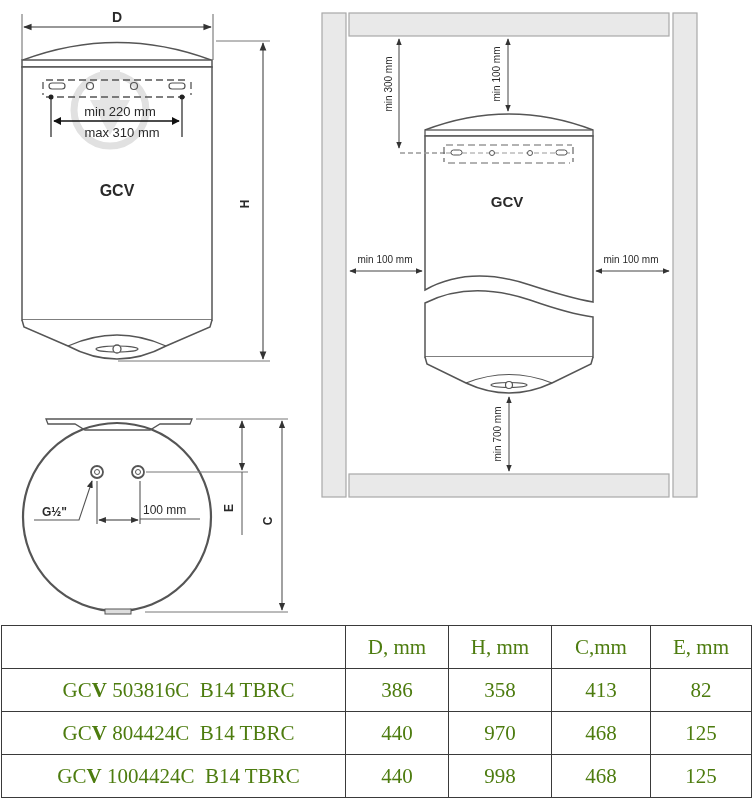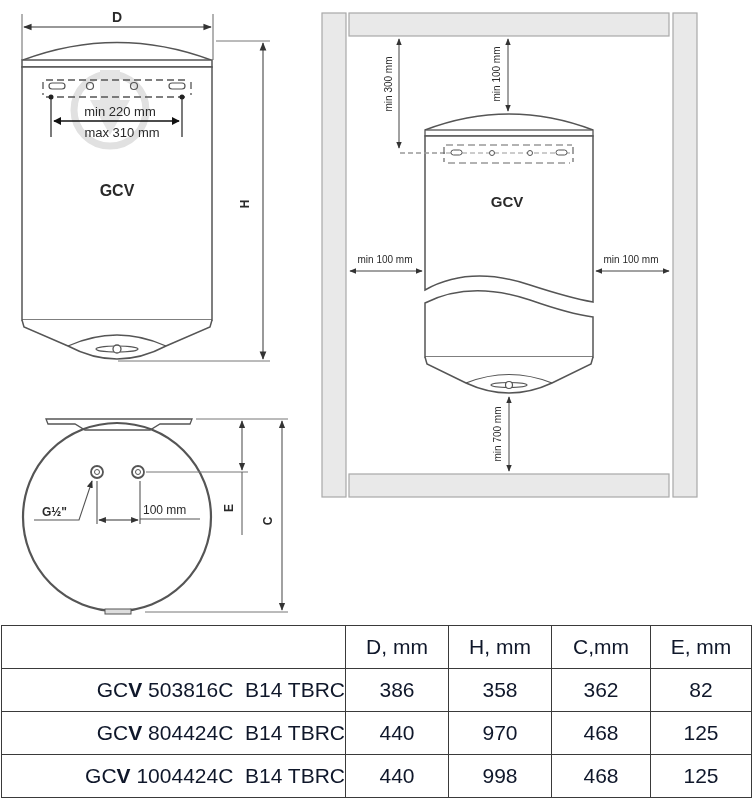--- a/index.html
+++ b/index.html
@@ -2,28 +2,28 @@
 <html><head>
 <meta charset="utf-8">
 <style>
   html, body { margin: 0; padding: 0; background: #ffffff; }
   body { width: 752px; height: 799px; position: relative; overflow: hidden; font-family: "Liberation Sans", sans-serif; }
   .diagram { position: absolute; left: 0; top: 0; width: 752px; height: 620px; }
   .lbl { font-family: "Liberation Sans", sans-serif; fill: #2a2a2a; }
   table.specs {
     position: absolute; left: 1px; top: 625px; width: 750px;
     border-collapse: collapse; table-layout: fixed;
-    font-family: Liberation Sans, sans-serif; font-size: 21px; color: #0f172a;
+    font-family: Liberation Serif, serif; font-size: 21px; color: #4d7c0f;
   }
   table.specs td, table.specs th {
     border: 1.5px solid #3a3a3a; height: 42px; padding: 0; font-weight: normal;
   }
   table.specs th { text-align: center; }
   table.specs td.num { text-align: center; }
-  table.specs td.model { text-align: right; padding-left: 10px; white-space: nowrap; }
+  table.specs td.model { text-align: center; padding-left: 10px; white-space: nowrap; }
   .model-strong { font-weight: bold; }
 </style>
 </head>
 <body>
 
 <svg class="diagram" viewBox="0 0 752 620" xmlns="http://www.w3.org/2000/svg">
   <defs>
     <marker id="arr" viewBox="0 0 10 10" refX="9" refY="5" markerWidth="7" markerHeight="7" orient="auto-start-reverse">
       <path d="M0,1 L10,5 L0,9 z" fill="#333"></path>
     </marker>
@@ -164,21 +164,21 @@
     <th></th>
     <th>D, mm</th>
     <th>H, mm</th>
     <th>C,mm</th>
     <th>E, mm</th>
   </tr>
   <tr>
     <td class="model"><span>GC</span><span class="model-strong">V</span><span style="white-space:pre"> 503816C  B14 TBRC</span></td>
     <td class="num">386</td>
     <td class="num">358</td>
-    <td class="num">362</td>
+    <td class="num">413</td>
     <td class="num">82</td>
   </tr>
   <tr>
     <td class="model"><span>GC</span><span class="model-strong">V</span><span style="white-space:pre"> 804424C  B14 TBRC</span></td>
     <td class="num">440</td>
     <td class="num">970</td>
     <td class="num">468</td>
     <td class="num">125</td>
   </tr>
   <tr>

